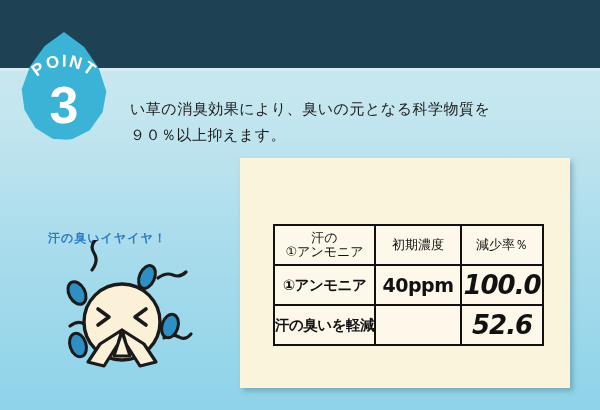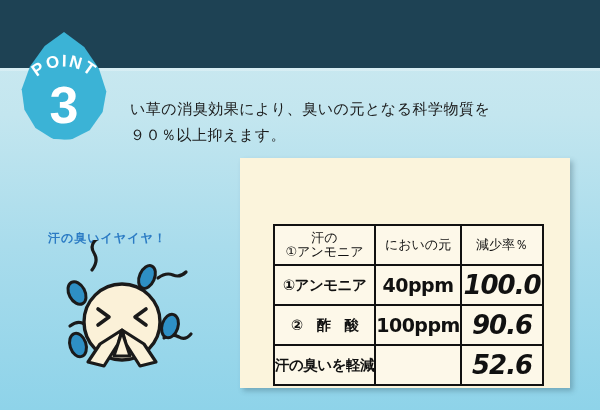--- a/index.html
+++ b/index.html
@@ -254,36 +254,31 @@
         <col class="col-name">
           <col class="col-conc">
           <col class="col-rate">
       </colgroup>
       <thead>
         <tr>
           <th class="head-name">
             <div>汗の</div>
             <div>①アンモニア</div>
           </th>
-          <th>においの元</th>
+          <th>初期濃度</th>
           <th class="head-rate">減少率％</th>
         </tr>
       </thead>
       <tbody>
         <tr>
           <td class="cell-name">①アンモニア</td>
           <td class="cell-conc">40ppm</td>
           <td class="cell-rate">100.0</td>
         </tr>
         <tr>
-          <td class="cell-name">②　酢　酸</td>
-          <td class="cell-conc">100ppm</td>
-          <td class="cell-rate">90.6</td>
-        </tr>
-        <tr>
           <td class="cell-name">汗の臭いを軽減</td>
           <td class="cell-conc"></td>
           <td class="cell-rate">52.6</td>
         </tr>
       </tbody>
     </table>
   </div>
 
 </div>
 

